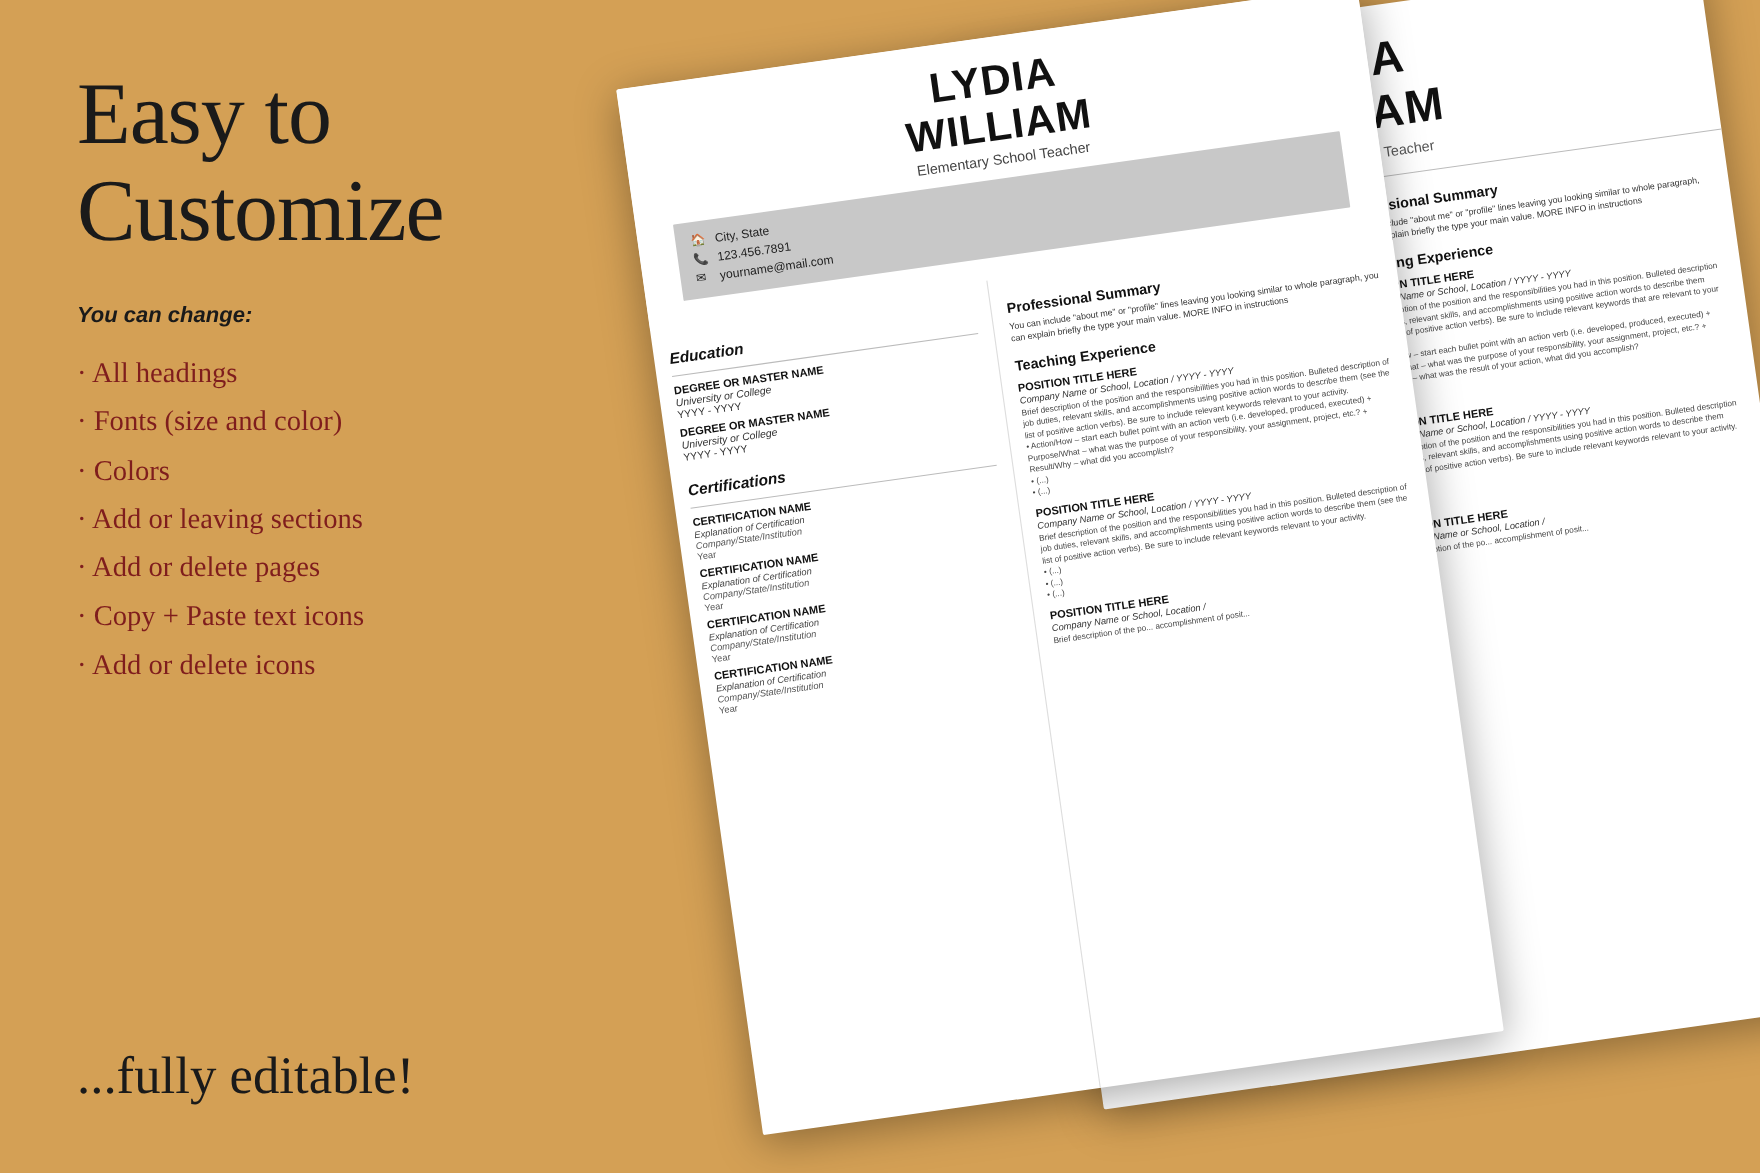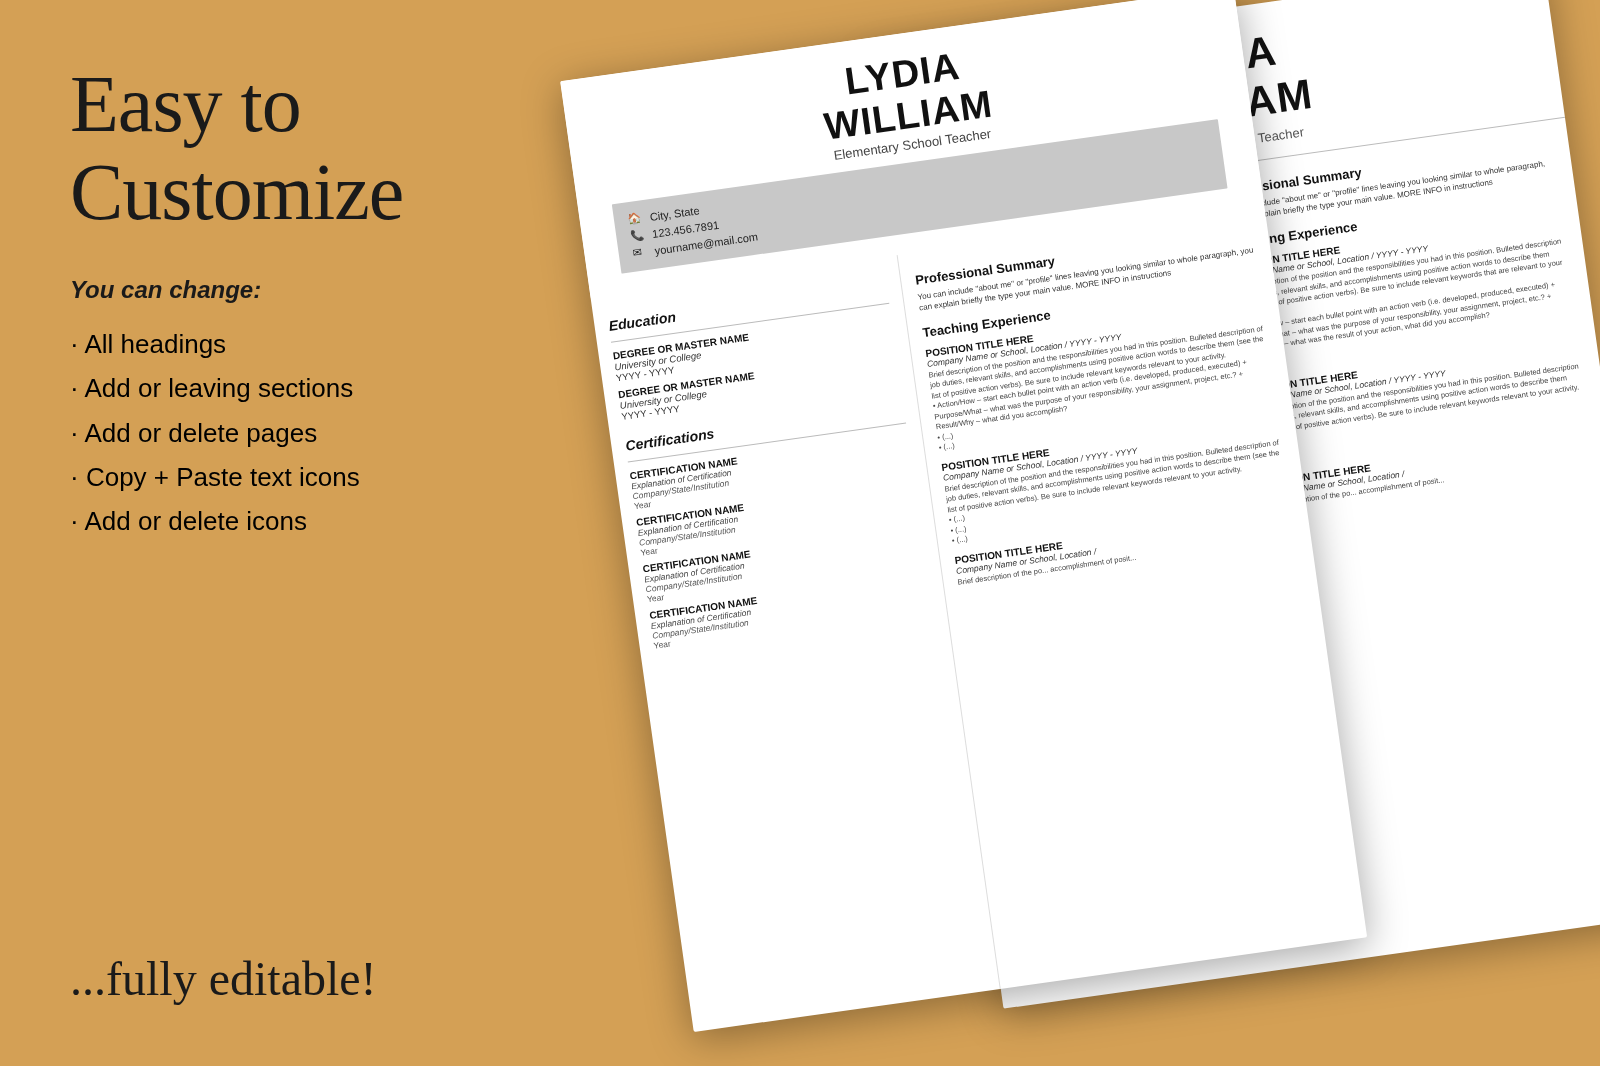--- a/index.html
+++ b/index.html
@@ -29,37 +29,38 @@
       font-family: 'Brush Script MT', 'Comic Sans MS', cursive;
       font-size: 80px;
       font-weight: normal;
       color: #1a1a1a;
       line-height: 1.1;
       margin-bottom: 40px;
       letter-spacing: -1px;
     }
 
     .you-can-change {
-      font-size: 24px;
+      font-size: 20px;
       font-weight: bold;
       font-style: italic;
       color: #1a1a1a;
       margin-bottom: 18px;
     }
 
     .feature-list {
       list-style: none;
       margin-bottom: 40px;
     }
 
     .feature-list li {
       font-size: 26px;
-      color: #000000;
+      color: #7f1d1d;
       line-height: 1.55;
       padding: 2px 0;
+      font-family: Liberation Serif, serif;
     }
 
     .feature-list li::before {
       content: '· ';
       font-size: 26px;
     }
 
     .bottom-tagline {
       font-family: 'Brush Script MT', 'Comic Sans MS', cursive;
       font-size: 48px;
@@ -299,20 +300,22 @@
 </head>
 <body>
 
 <div class="left-panel">
   <div class="main-title">Easy to Customize</div>
 
   <div class="you-can-change">You can change:</div>
 
   <ul class="feature-list">
     <li>All headings</li>
+    <li>Fonts (size and color)</li>
+    <li>Colors</li>
     <li>Add or leaving sections</li>
     <li>Add or delete pages</li>
     <li>Copy + Paste text icons</li>
     <li>Add or delete icons</li>
   </ul>
 
   <div class="bottom-tagline">...fully editable!</div>
 </div>
 
 <div class="resume-wrapper">

